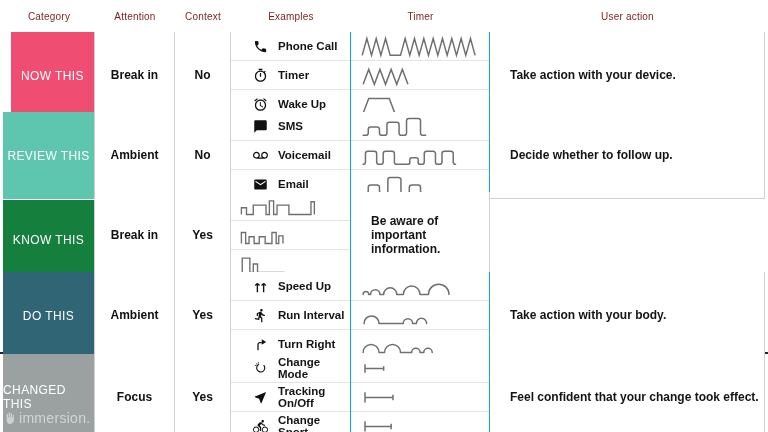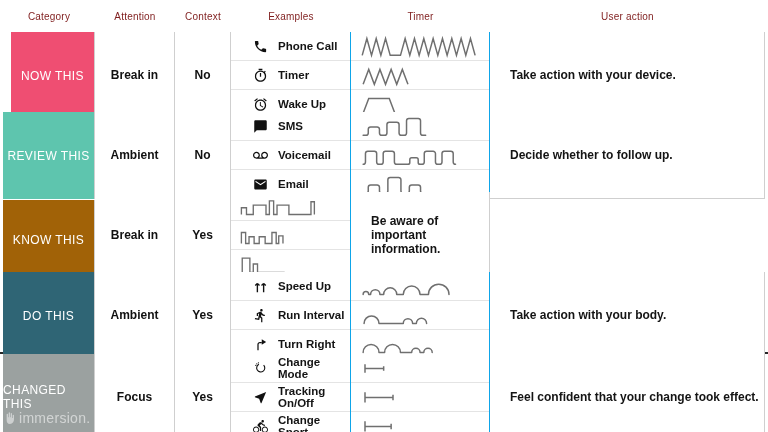--- a/index.html
+++ b/index.html
@@ -157,21 +157,21 @@
       <div class="rh">
           <svg width="126" height="28" viewBox="0 0 132 30">
             <path class="wave soft" d="M5 25h2a2.5 2.5 0 0 0 2.5-2.5v-4A2.5 2.5 0 0 1 12 16h7a2.5 2.5 0 0 1 2.5 2.5v4A2.5 2.5 0 0 0 24 25h4a2.5 2.5 0 0 0 2.5-2.5v-12A2.5 2.5 0 0 1 33 8h9a2.5 2.5 0 0 1 2.5 2.5v12A2.5 2.5 0 0 0 47 25h4a2.5 2.5 0 0 0 2.5-2.5v-4A2.5 2.5 0 0 1 56 16h7a2.5 2.5 0 0 1 2.5 2.5v4A2.5 2.5 0 0 0 68 25h2"></path>
           </svg>
         </div>
     </div>
     <div class="action">Decide whether to follow up.</div>
   </div>
 
   <div class="grid row">
-    <div class="cat" style="background-color: #a16207; margin-top: 8px;">KNOW THIS</div>
+    <div class="cat" style="background-color: #15803d; margin-top: 8px;">KNOW THIS</div>
     <div class="cell">Break in</div>
     <div class="cell">Yes</div>
     <div class="rhythms">
       <div class="rh">
           <svg width="126" height="28" viewBox="0 0 132 30">
             <path class="wave sharp" d="M4 25v-8h6v8h8v-11h15v11h4v-16h5v16h4v-11h14v11h26v-15h4v15"></path>
           </svg>
         </div>
       <div class="rh">
           <svg width="126" height="28" viewBox="0 0 132 30">

